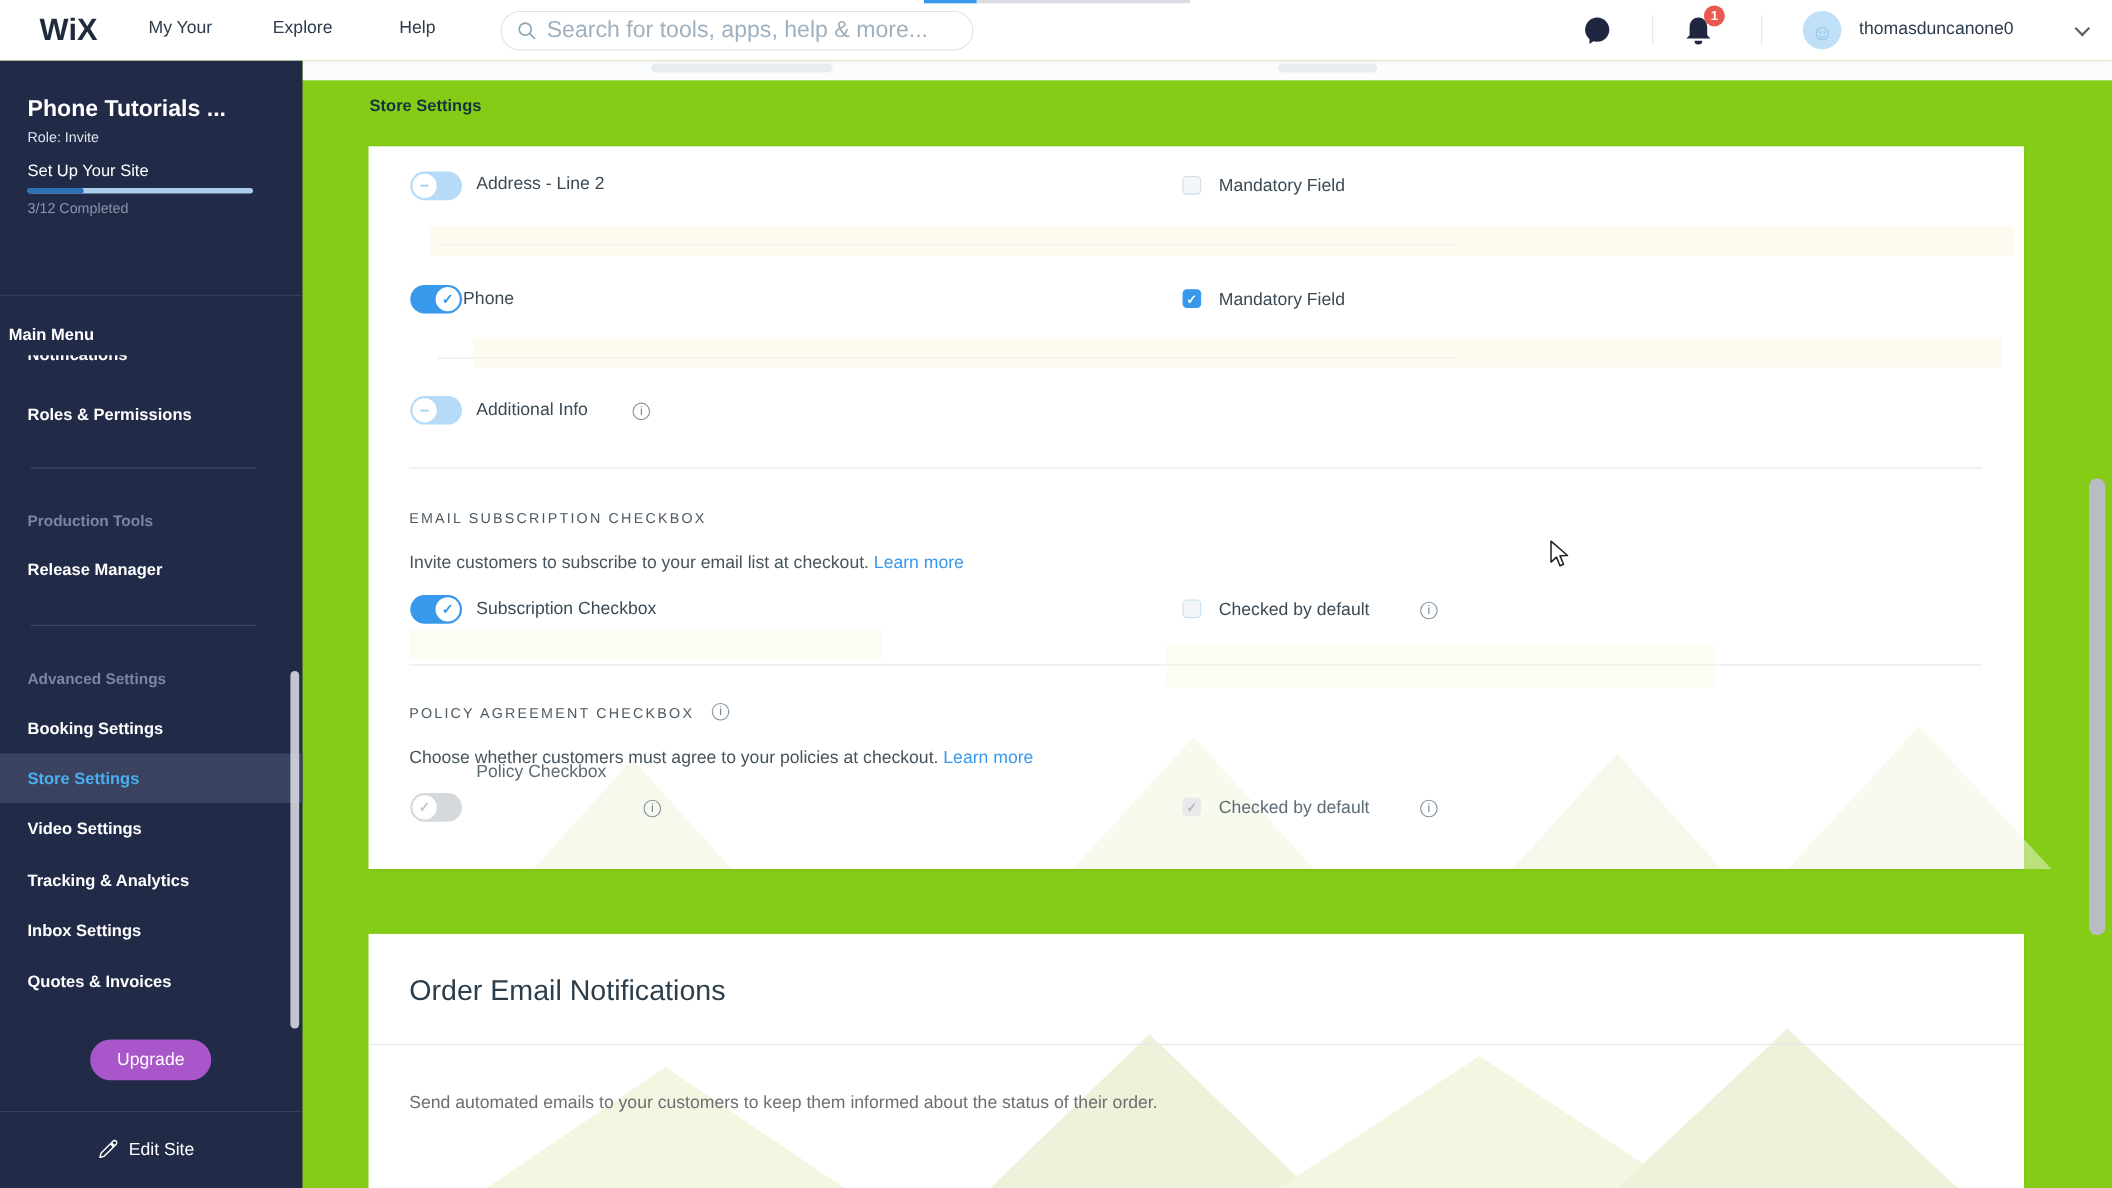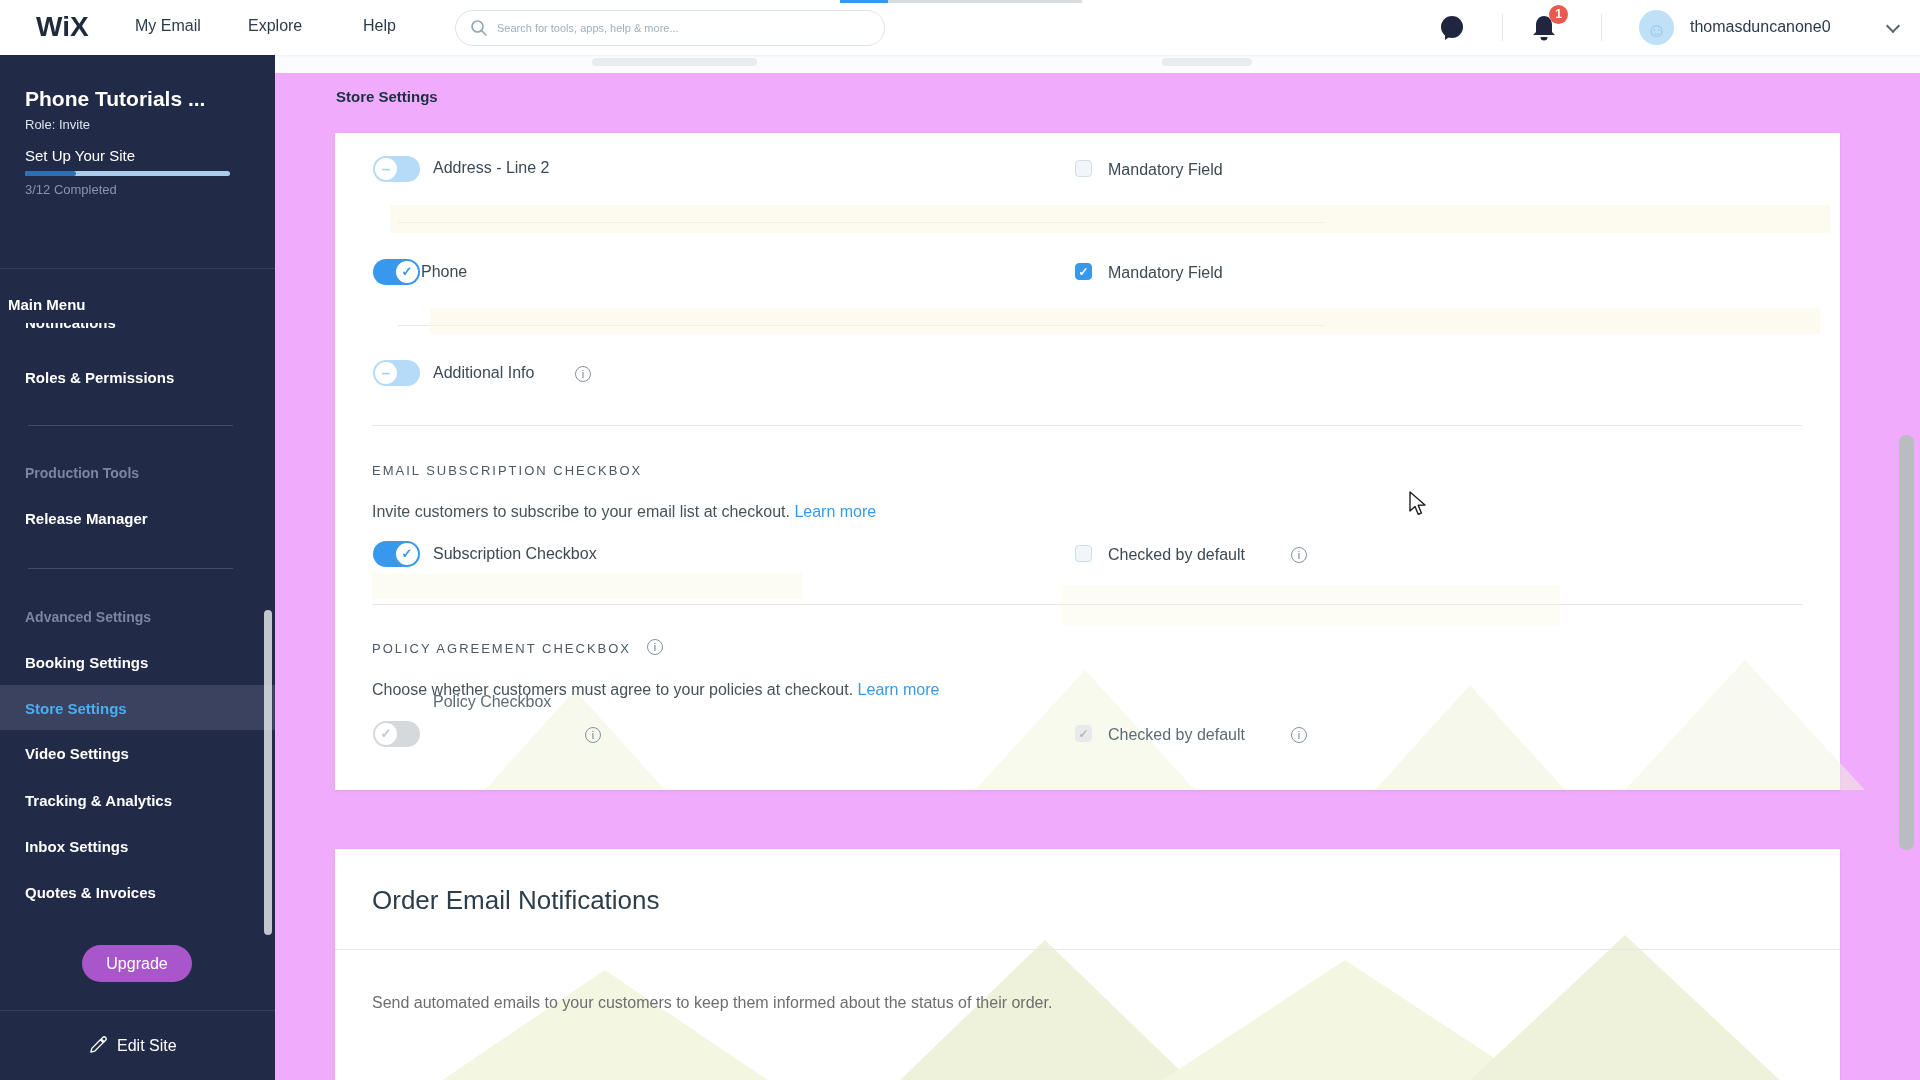--- a/index.html
+++ b/index.html
@@ -1,25 +1,25 @@
 <!DOCTYPE html>
 <html><head>
 <meta charset="utf-8">
 <style>
   * { margin:0; padding:0; box-sizing:border-box; }
   body { background:#dfe3e8; font-family:"Liberation Sans", sans-serif; }
-  .stage { position:relative; width:1920px; height:1080px; background:#f0abfc; overflow:hidden; }
+  .stage { position:relative; width:1920px; height:1080px; background:#84cc16; overflow:hidden; }
   .abs { position:absolute; }
 
   
   .topbar { position:absolute; top:0; left:0; width:1920px; height:55px; background:#ffffff; z-index:20; box-shadow:0 1px 2px rgba(0,0,0,.06); }
   .logo { position:absolute; left:36px; top:11px; font-size:28px; font-weight:800; color:#1f2a3c; letter-spacing:0px; }
   .navitem { position:absolute; top:17px; font-size:16px; color:#2b3b4b; cursor:pointer; }
   .searchbox { position:absolute; left:455px; top:10px; width:430px; height:36px; border:1px solid #dbe3ea; border-radius:18px; background:#fff; display:flex; align-items:center; padding-left:14px; }
-  .searchbox input { border:none; outline:none; font-size:11px; color:#5b6b79; width:360px; background:transparent; font-family:"Liberation Sans", sans-serif; }
+  .searchbox input { border:none; outline:none; font-size:21px; color:#5b6b79; width:360px; background:transparent; font-family:"Liberation Sans", sans-serif; }
   .searchbox input::placeholder { color:#9fb0bf; }
   .loadbar-b { position:absolute; left:840px; top:0; width:48px; height:3px; background:#3899ec; z-index:30; }
   .loadbar-g { position:absolute; left:888px; top:0; width:194px; height:3px; background:#d9dce0; z-index:30; }
   .tb-sep { position:absolute; top:14px; width:1px; height:27px; background:#e3e6ea; }
   .badge { position:absolute; left:1549px; top:5px; min-width:19px; height:19px; border-radius:10px; background:#e9594f; color:#fff; font-size:12px; font-weight:700; text-align:center; line-height:19px; padding:0 4px; z-index:22;}
   .avatar { position:absolute; left:1639px; top:10px; width:35px; height:35px; border-radius:50%; background:#bfe0f6; overflow:hidden; text-align:center; line-height:40px; color:#8fc4ea; font-size:20px; }
   .username { position:absolute; left:1690px; top:18px; font-size:16px; color:#2b3b4b; }
   .chev { position:absolute; left:1888px; top:21px; width:10px; height:10px; border-right:2px solid #56646f; border-bottom:2px solid #56646f; transform:rotate(45deg); }
 
   
@@ -82,21 +82,21 @@
 
   .cursor { position:absolute; left:1408px; top:491px; z-index:100; }
 </style>
 </head>
 <body>
 
 <div class="stage">
 
   <div class="topbar">
     <div class="logo">WiX</div>
-    <div class="navitem" style="left:135px">My Email</div>
+    <div class="navitem" style="left:135px">My Your</div>
     <div class="navitem" style="left:248px">Explore</div>
     <div class="navitem" style="left:363px">Help</div>
 
     <div class="searchbox">
       <svg width="18" height="18" viewBox="0 0 18 18" style="margin-right:9px">
         <circle cx="7.5" cy="7.5" r="5.5" fill="none" stroke="#8fa6b6" stroke-width="1.6"></circle>
         <line x1="11.8" y1="11.8" x2="16" y2="16" stroke="#8fa6b6" stroke-width="1.6" stroke-linecap="round"></line>
       </svg>
       <input type="text" placeholder="Search for tools, apps, help &amp; more..." style="">
     </div>

